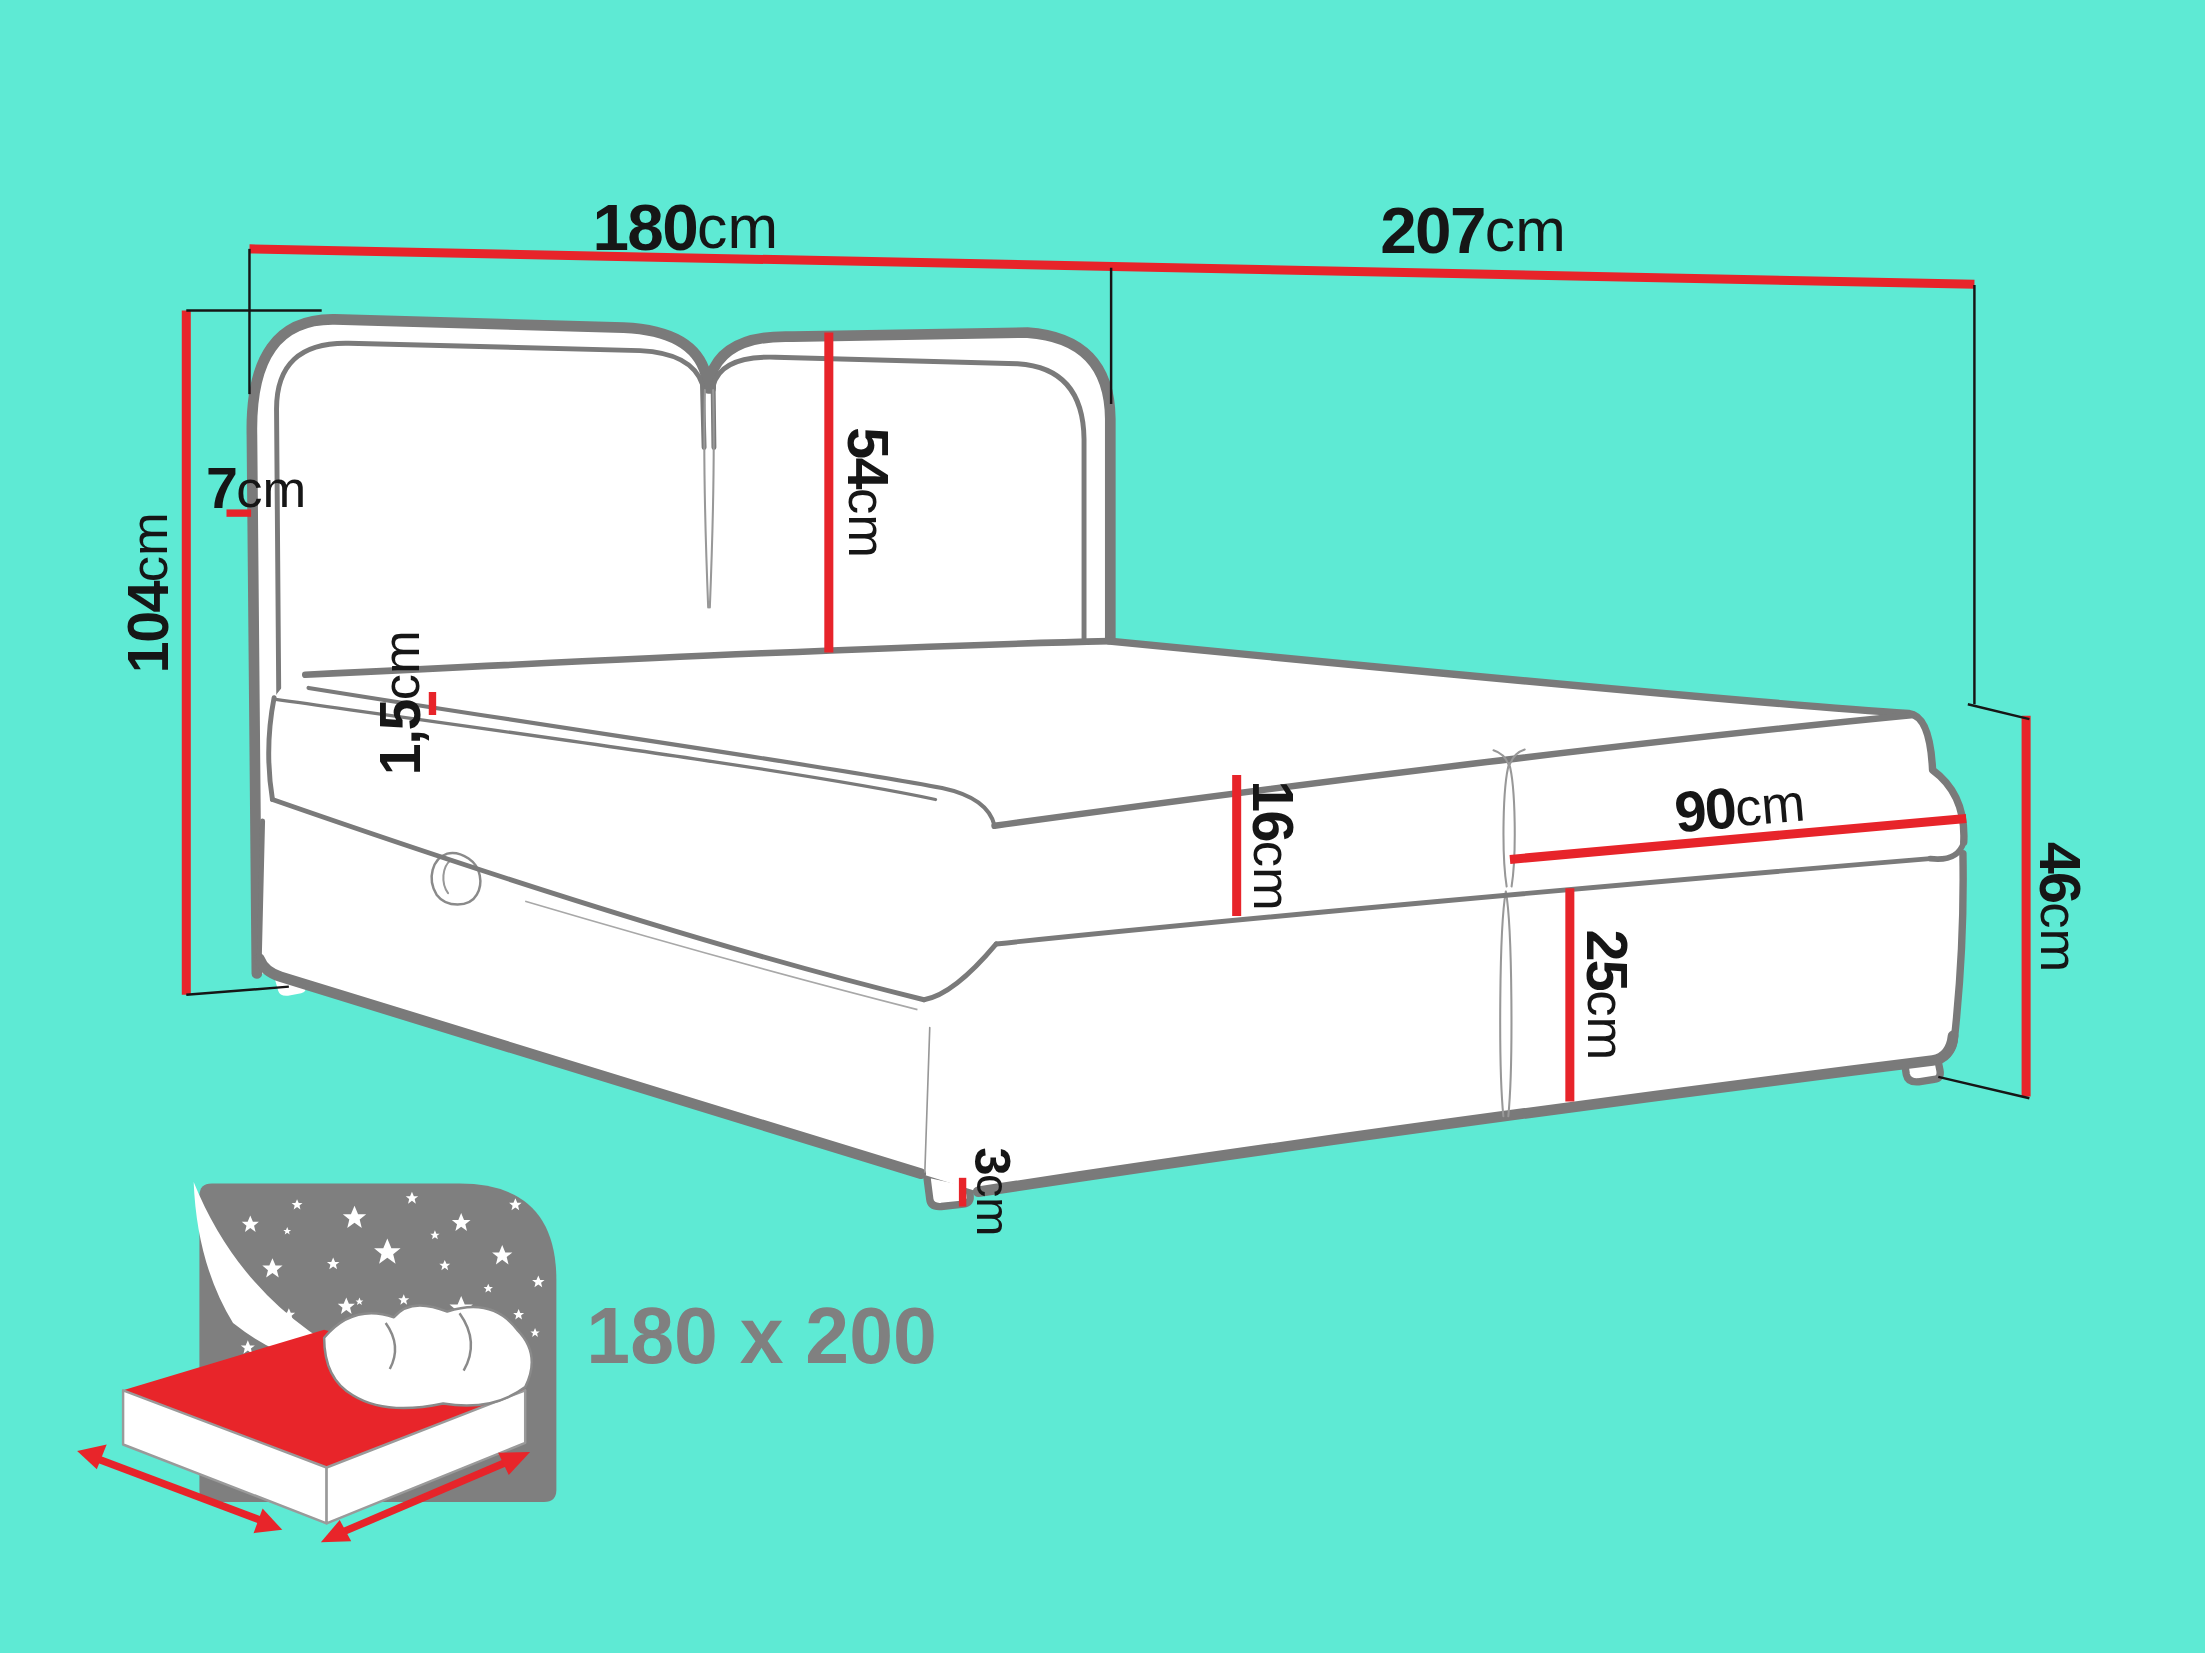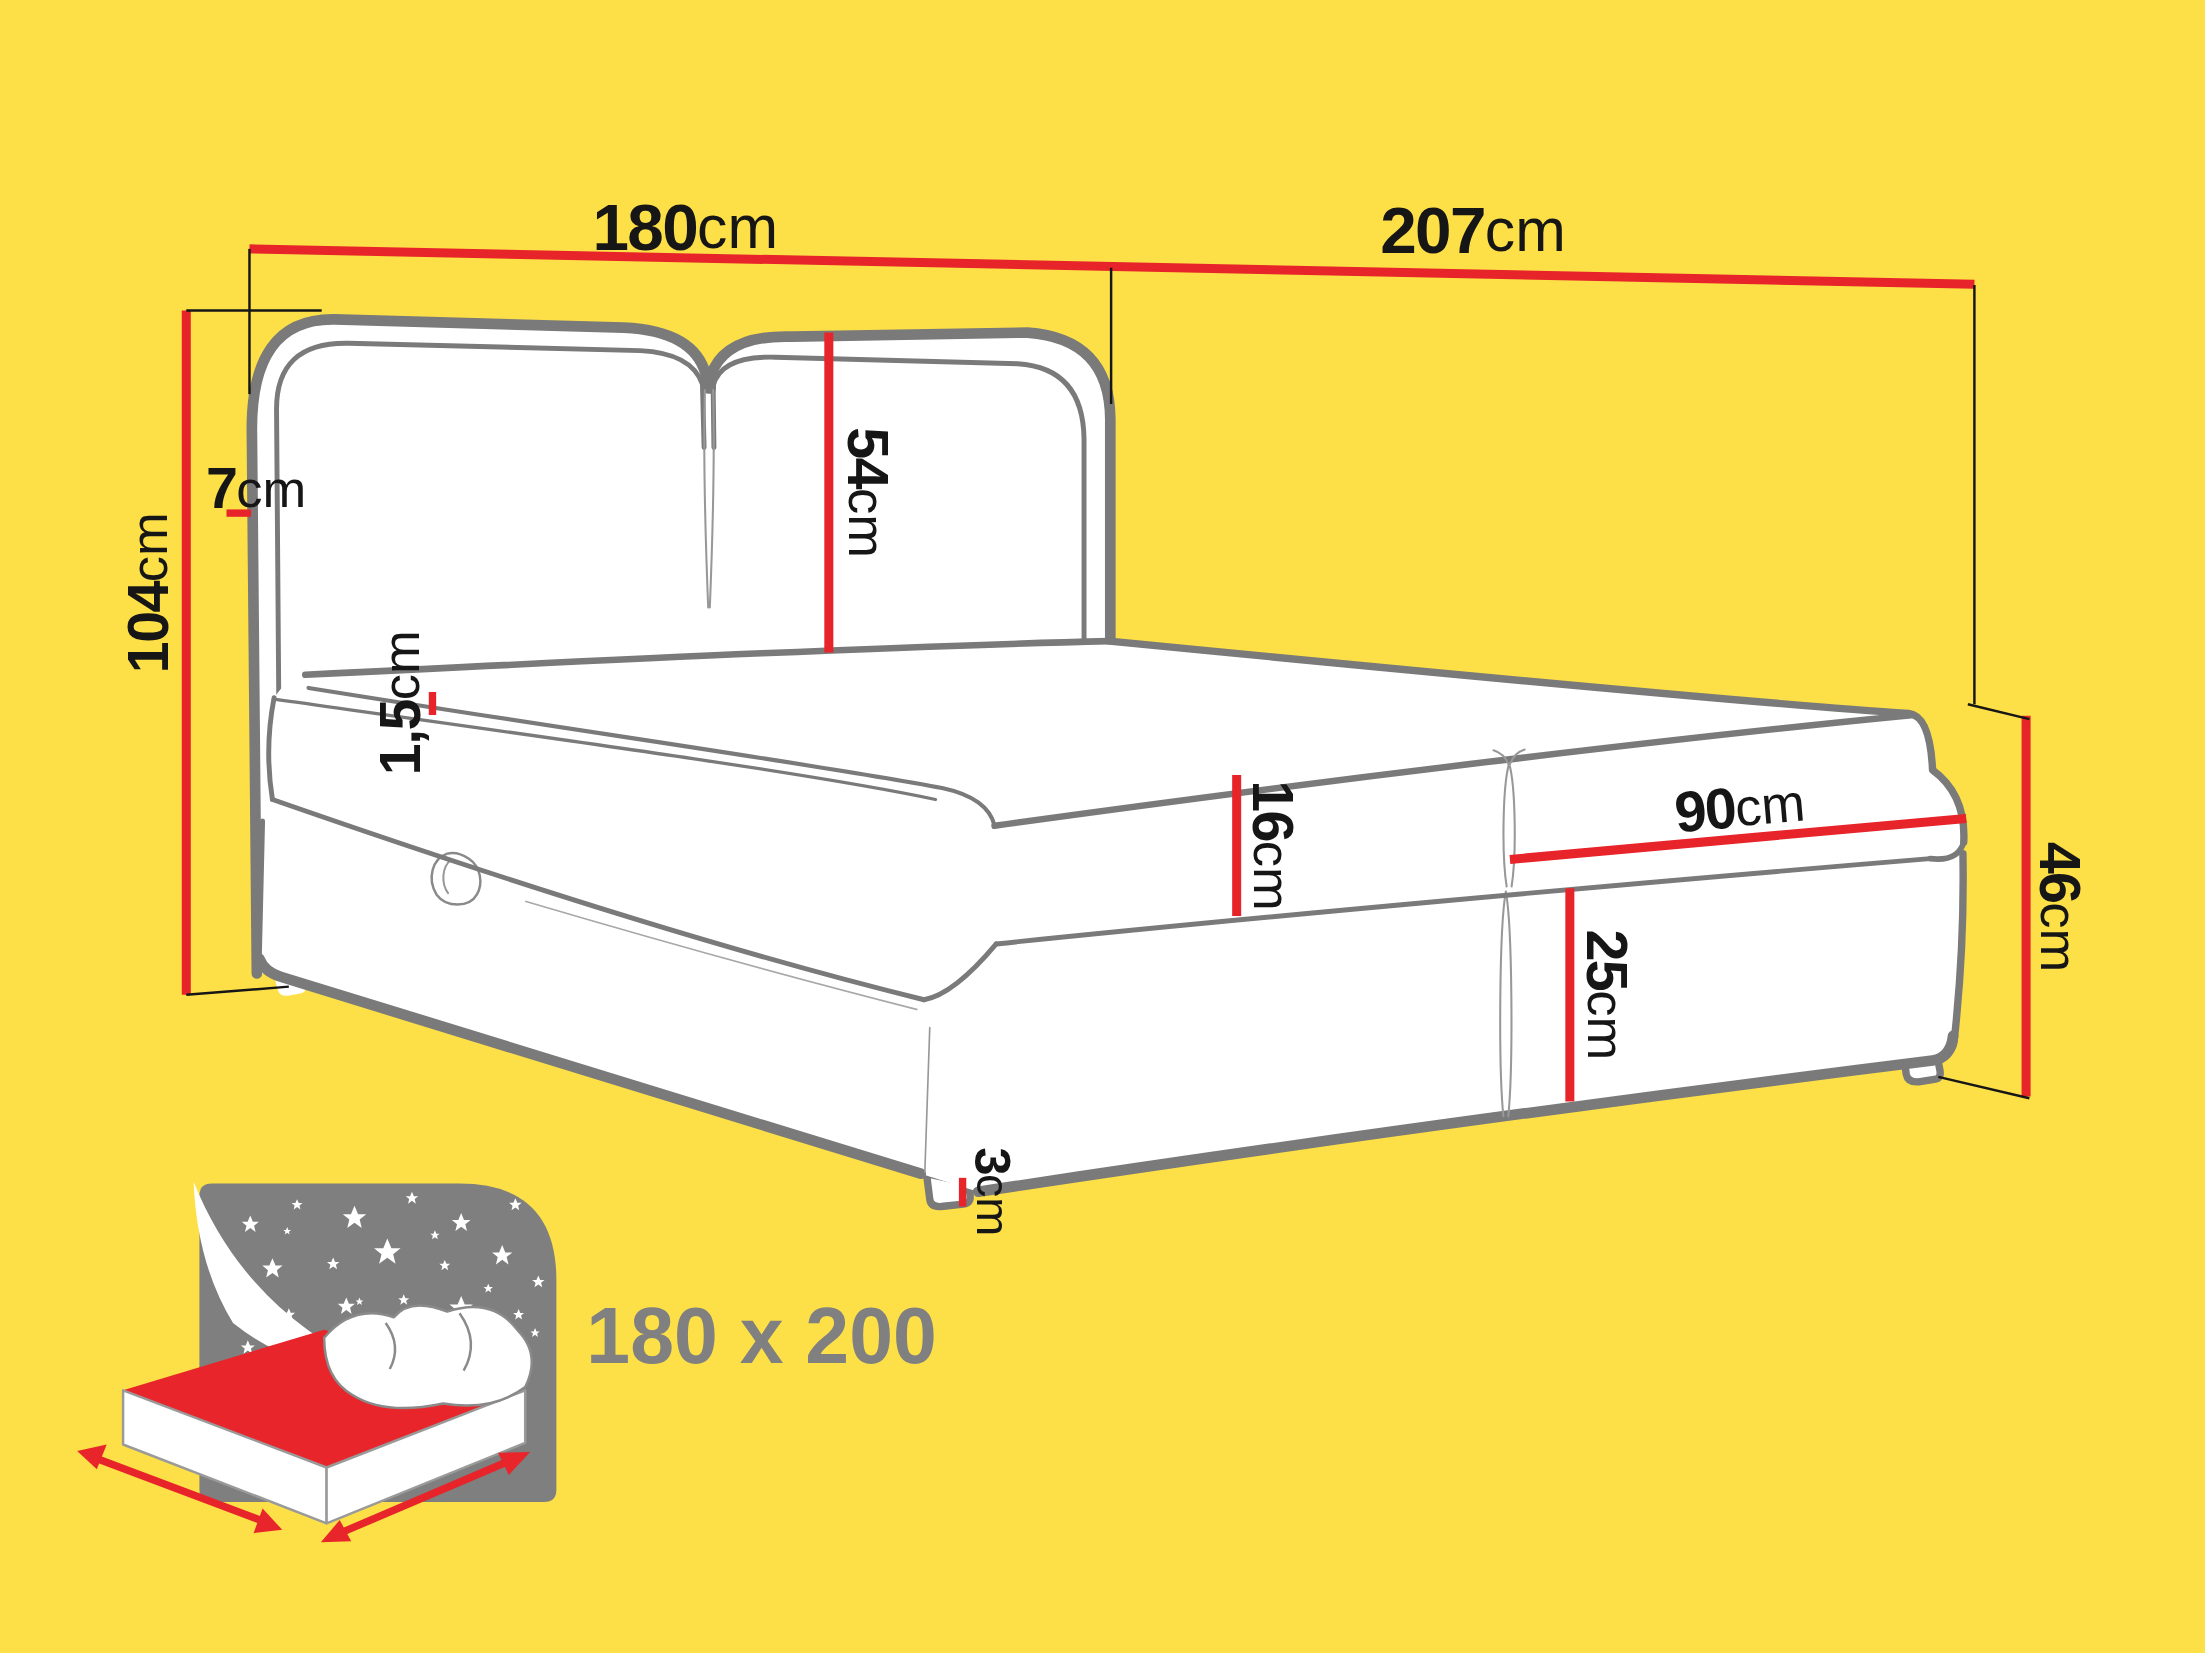--- a/index.html
+++ b/index.html
@@ -1,16 +1,16 @@
 <!DOCTYPE html>
 <html style="font-size:13px"><head>
 <meta charset="utf-8">
 <style>
   html,body{margin:0;padding:0;background:#ffffff;}
-  .stage{position:relative;width:2205px;height:1654px;background:#fde047;overflow:hidden;}
+  .stage{position:relative;width:2205px;height:1654px;background:#5eead4;overflow:hidden;}
   svg{display:block;}
   text{font-family:"Liberation Sans",sans-serif;fill:#161616;}
   .num{font-weight:bold;letter-spacing:-2px;}
   .unit{font-weight:normal;}
   .big .num{font-size:80px;}
   .big .unit{font-size:74px;}
   .mid .num{font-size:70px;}
   .mid .unit{font-size:64px;}
   .small .num{font-size:62px;}
   .small .unit{font-size:57px;}

